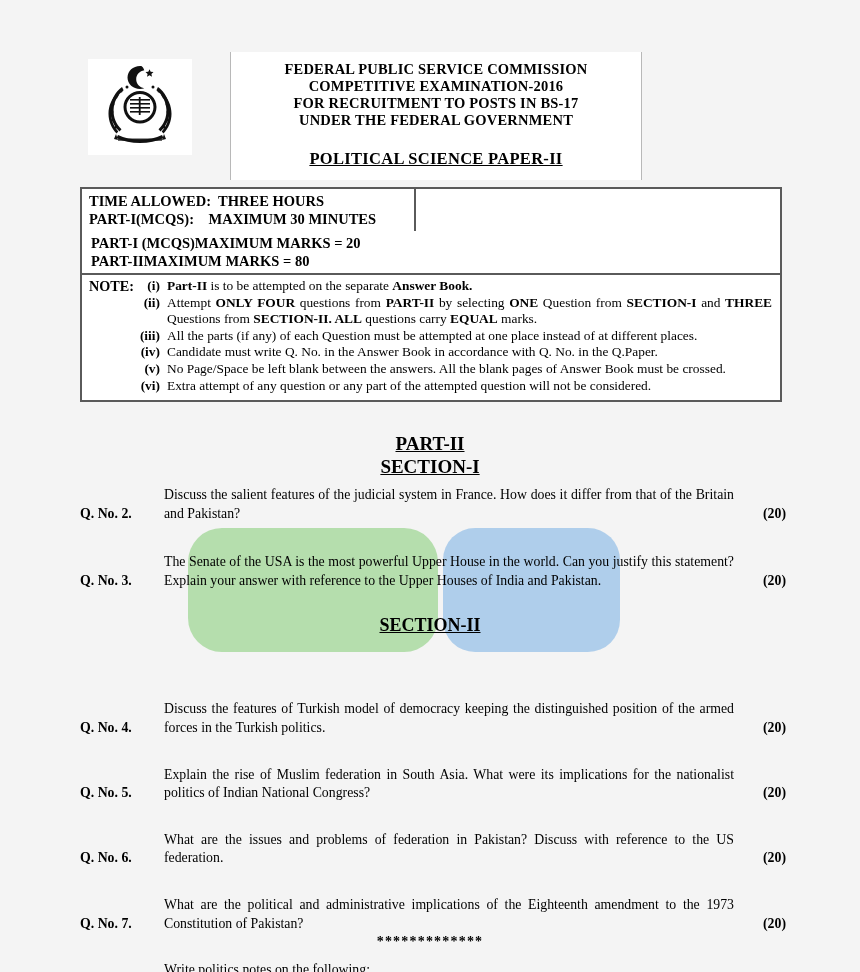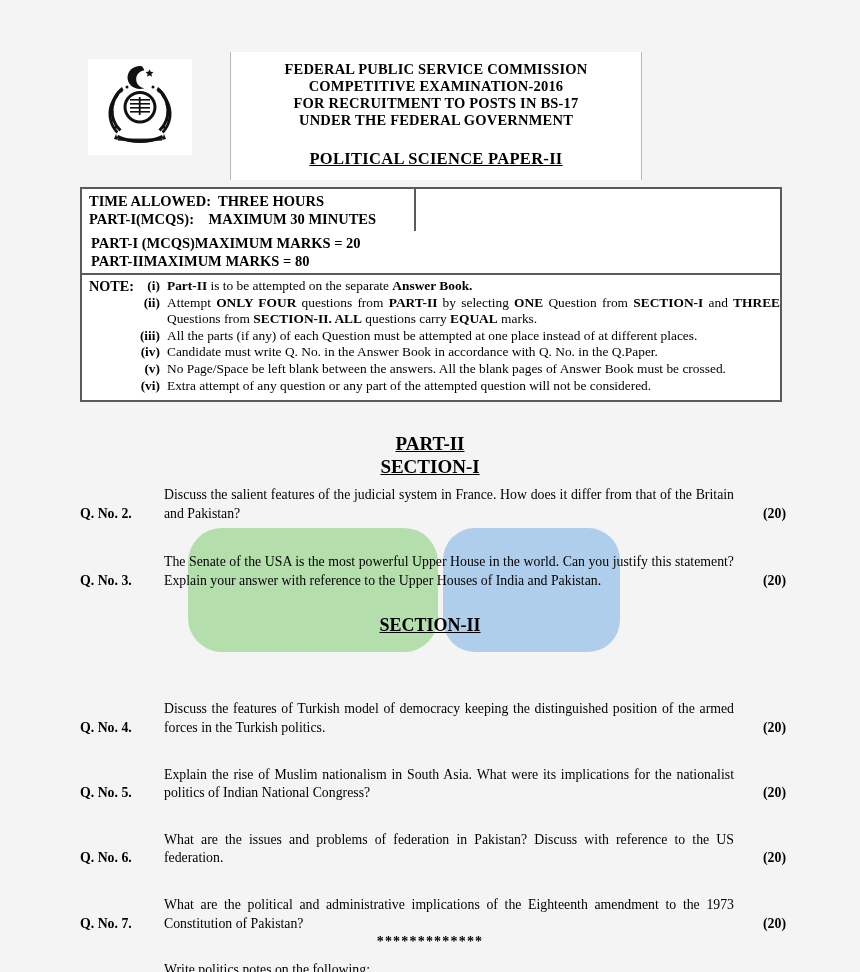--- a/index.html
+++ b/index.html
@@ -120,21 +120,21 @@
     font-size: 14.5px;
     line-height: 18px;
     white-space: pre;
   }
   .tr-line {
     display: flex;
   }
 
   
   .note-body {
-    padding: 3px 0 6px 7px;
+    padding: 3px 8px 6px 7px;
     font-size: 13.4px;
     line-height: 16.6px;
   }
   .note-row {
     display: flex;
     align-items: flex-start;
   }
   .note-head {
     font-weight: bold;
     font-size: 14.2px;
@@ -433,21 +433,21 @@
     </div>
 
     <div class="q-block q-gap-md">
       <div class="q-label">Q. No. 4.</div>
       <div class="q-text">Discuss the features of Turkish model of democracy keeping the distinguished position of the armed forces in the Turkish politics.</div>
       <div class="q-marks">(20)</div>
     </div>
 
     <div class="q-block q-gap-md">
       <div class="q-label">Q. No. 5.</div>
-      <div class="q-text">Explain the rise of Muslim nationalism in South Asia. What were its implications for the nationalist politics of Indian National Congress?</div>
+      <div class="q-text">Explain the rise of Muslim federation in South Asia. What were its implications for the nationalist politics of Indian National Congress?</div>
       <div class="q-marks">(20)</div>
     </div>
 
     <div class="q-block q-gap-md">
       <div class="q-label">Q. No. 6.</div>
       <div class="q-text">What are the issues and problems of federation in Pakistan? Discuss with reference to the US federation.</div>
       <div class="q-marks">(20)</div>
     </div>
 
     <div class="q-block q-gap-md">

